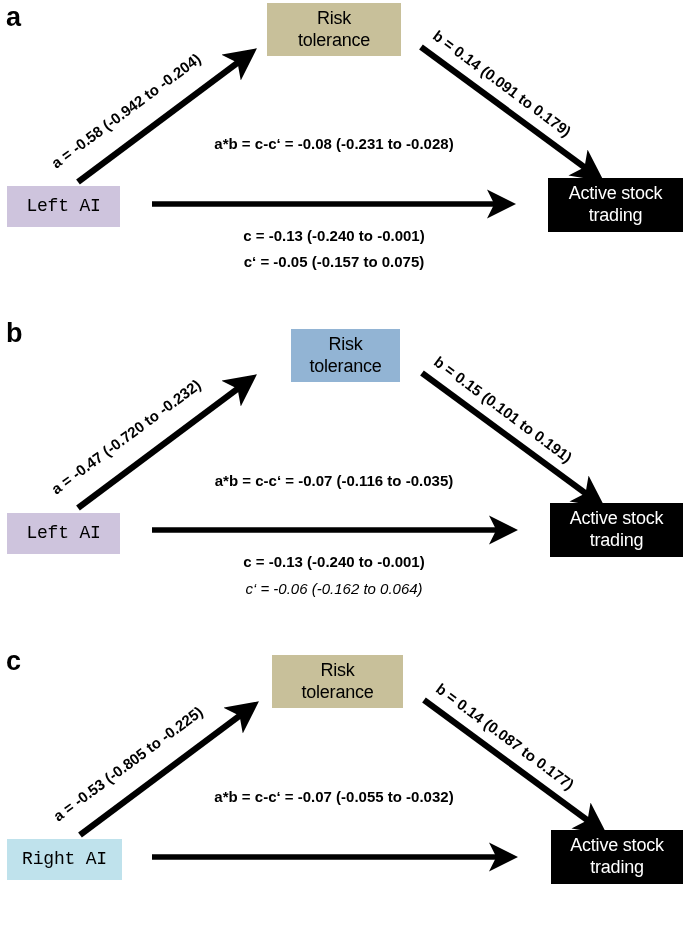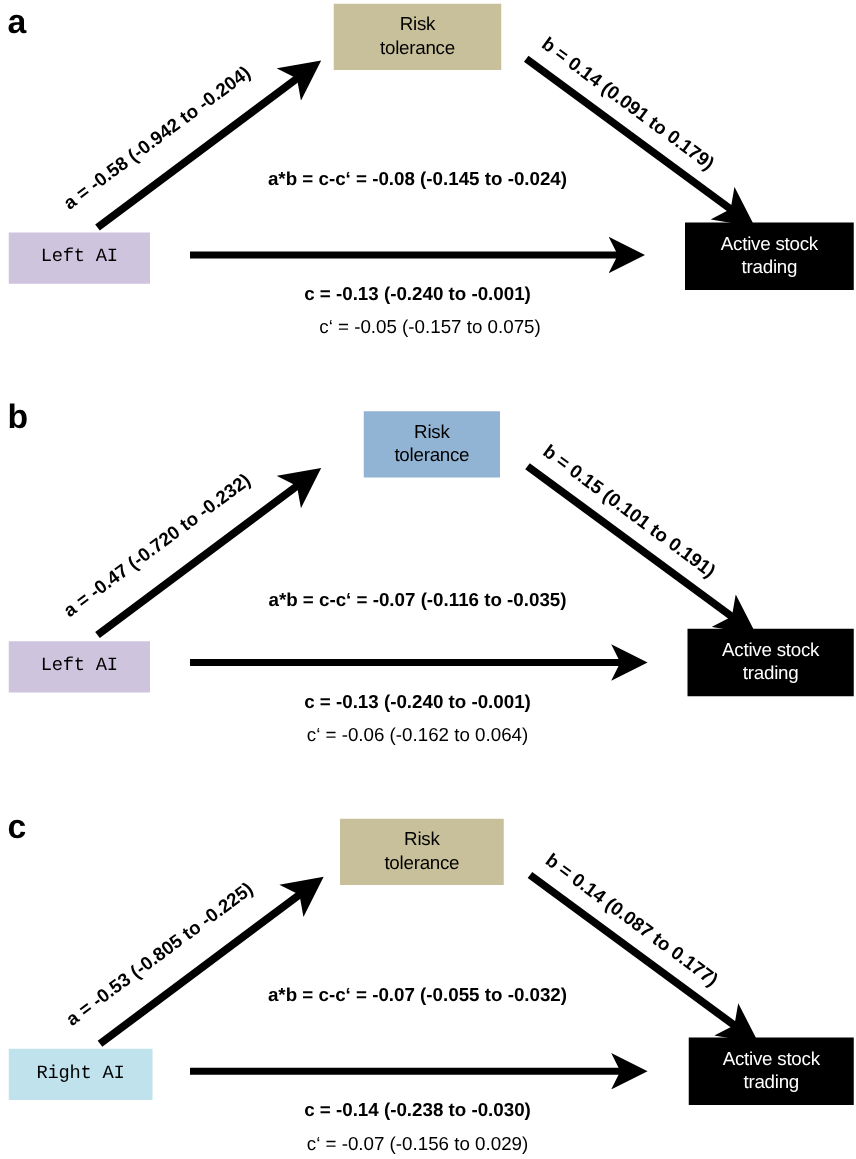--- a/index.html
+++ b/index.html
@@ -31,21 +31,21 @@
   }
 
   
   .node {
     position: absolute;
     box-sizing: border-box;
     display: flex;
     align-items: center;
     justify-content: center;
     text-align: center;
-    font-size: 15px;
+    font-size: 18px;
     line-height: 1.22;
     letter-spacing: -0.2px;
   }
   .node.predictor { height: 41px; font-family: Liberation Mono, monospace; }
   .node.mediator  { height: 53px; }
   .node.outcome   { height: 54px; color: #ffffff; }
 
   
   .arrows {
     position: absolute;
@@ -116,25 +116,25 @@
     <div>
       <span>Active stock</span><br>
       <span>trading</span>
     </div>
   </div>
 
   <div class="plabel bold rot-up" style="left:53px;top:157px;transform:rotate(-36.5deg);">a = -0.58 (-0.942 to -0.204)</div>
 
   <div class="plabel bold rot-down" style="left:435px;top:26px;transform:rotate(36.5deg);">b = 0.14 (0.091 to 0.179)</div>
 
-  <div class="plabel bold center" style="left:334px;top:136px;">a*b = c-c‘ = -0.08 (-0.145 to -0.024)</div>
+  <div class="plabel bold center" style="left:334px;top:136px;">a*b = c-c‘ = -0.08 (-0.231 to -0.028)</div>
 
   <div class="plabel bold center" style="left:334px;top:228px;">c = -0.13 (-0.240 to -0.001)</div>
 
-  <div class="plabel center" style="left:344px;top:254px;">c‘ = -0.05 (-0.157 to  0.075)</div>
+  <div class="plabel center" style="left:334px;top:254px;font-weight:bold;">c‘ = -0.05 (-0.157 to  0.075)</div>
 </section>
 
 <section class="panel" style="top:300px;height:320px;">
   <div class="panel-label" style="left:6px;top:20px;">b</div>
 
   <div class="node mediator" style="left:291px;top:29px;width:109px;background:#92b4d4;">
     <div>
       <span>Risk</span><br>
       <span>tolerance</span>
     </div>
@@ -152,21 +152,21 @@
   </div>
 
   <div class="plabel bold rot-up" style="left:53px;top:183px;transform:rotate(-36.5deg);">a = -0.47 (-0.720 to -0.232)</div>
 
   <div class="plabel bold rot-down" style="left:436px;top:52px;transform:rotate(36.5deg);">b = 0.15 (0.101 to 0.191)</div>
 
   <div class="plabel bold center" style="left:334px;top:162px;margin-top:11px;">a*b = c-c‘ = -0.07 (-0.116 to -0.035)</div>
 
   <div class="plabel bold center" style="left:334px;top:254px;">c = -0.13 (-0.240 to -0.001)</div>
 
-  <div class="plabel center" style="left:334px;top:281px;">c‘ = -0.06 (-0.162 to  0.064)</div>
+  <div class="plabel center" style="left:334px;top:281px;font-style:italic;">c‘ = -0.06 (-0.162 to  0.064)</div>
 </section>
 
 <section class="panel" style="top:620px;height:307px;">
   <div class="panel-label" style="left:6px;top:28px;">c</div>
 
   <div class="node mediator" style="left:272px;top:35px;width:131px;background:#c8c09a;">
     <div>
       <span>Risk</span><br>
       <span>tolerance</span>
     </div>
@@ -182,16 +182,14 @@
       <span>trading</span>
     </div>
   </div>
 
   <div class="plabel bold rot-up" style="left:55px;top:190px;transform:rotate(-36.5deg);">a = -0.53 (-0.805 to -0.225)</div>
 
   <div class="plabel bold rot-down" style="left:438px;top:59px;transform:rotate(36.5deg);">b = 0.14 (0.087 to 0.177)</div>
 
   <div class="plabel bold center" style="left:334px;top:169px;">a*b = c-c‘ = -0.07 (-0.055 to -0.032)</div>
 
-  <div class="plabel bold center" style="left:334px;top:261px;">c = -0.14 (-0.238 to -0.030)</div>
 
-  <div class="plabel center" style="left:334px;top:288px;">c‘ = -0.07 (-0.156 to  0.029)</div>
 </section>
 
 </body></html>

